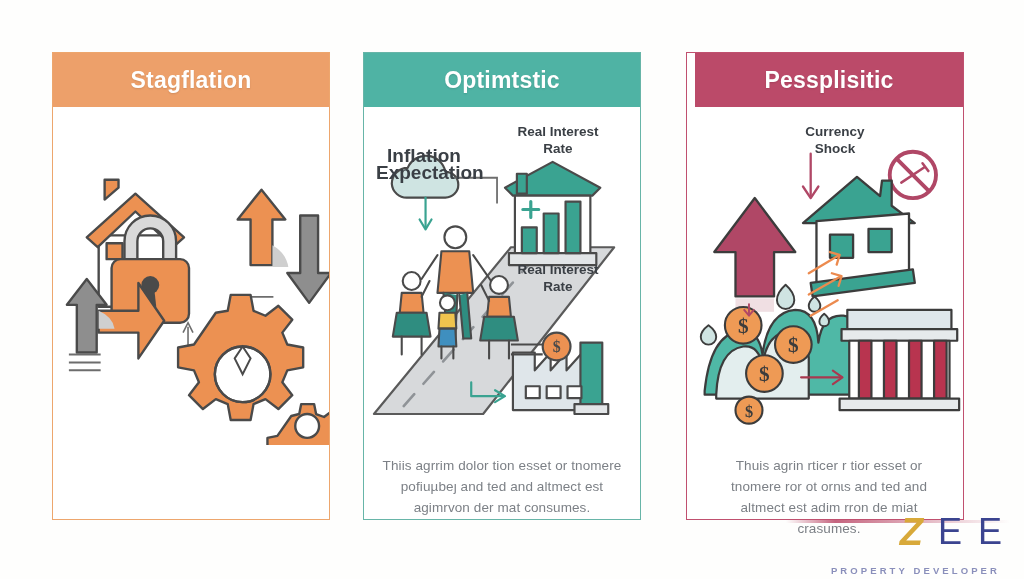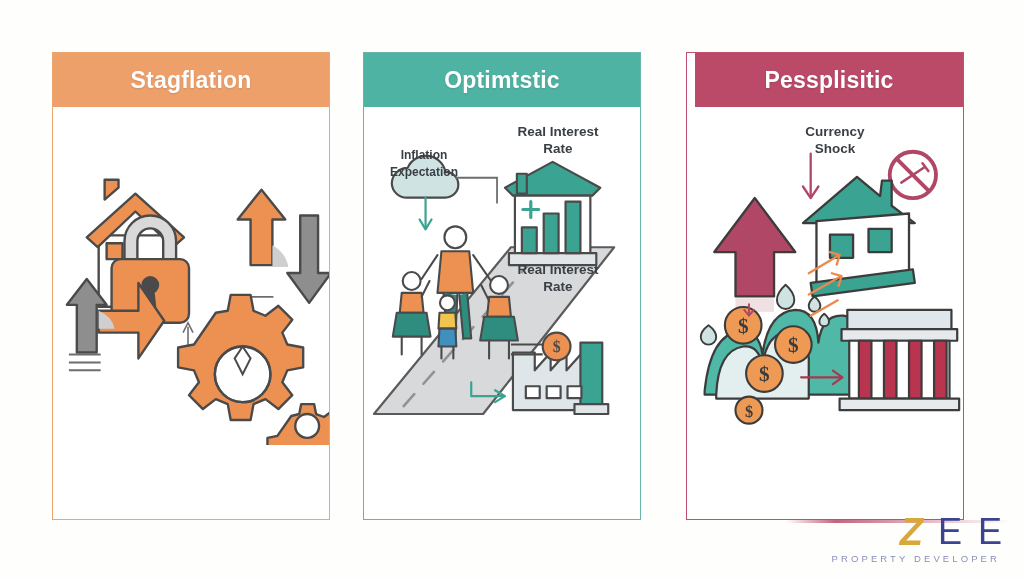--- a/index.html
+++ b/index.html
@@ -105,25 +105,25 @@
   .logo-e {
     font-size: 36px;
     font-weight: normal;
     color: #3b4490;
     line-height: 34px;
     font-family: "Liberation Sans", sans-serif;
   }
   #logo-tagline {
     text-align: right;
     padding-right: 6px;
-    margin-top: 4px;
+    margin-top: 16px;
     font-size: 9.5px;
     letter-spacing: 3.1px;
     color: #8a8fbb;
-    font-weight: normal;
+    font-weight: bold;
   }
 </style>
 </head>
 <body>
 
 <div id="stage">
 
   <div class="card" id="card-1">
     <div class="card-header">
       <span>Stagflation</span>
@@ -266,24 +266,25 @@
           <g stroke="#6d6d6d" stroke-width="1.8" fill="none">
             <path d="M92 62 L134 62 L134 88"></path>
           </g>
           <g stroke="#3aa391" stroke-width="2.2" fill="none" stroke-linecap="round" stroke-linejoin="round">
             <path d="M108 268 L108 282 L140 282"></path>
             <path d="M132 276 L142 282 L132 288"></path>
           </g>
         </svg>
       </div>
 
-      <div style="position:absolute;left:12px;top:32px;width:96px;text-align:center;font-size:12px;font-weight:bold;color:#3a3f45;line-height:17px;">Inflation Expectation</div>
+      <div style="position:absolute;left:12px;top:32px;width:96px;text-align:center;font-size:19px;font-weight:bold;color:#3a3f45;line-height:17px;">Inflation Expectation</div>
       <div style="position:absolute;left:140px;top:8px;width:108px;text-align:center;font-size:13.5px;font-weight:bold;color:#3a3f45;line-height:17px;">Real Interest Rate</div>
       <div style="position:absolute;left:140px;top:146px;width:108px;text-align:center;font-size:13.5px;font-weight:bold;color:#3a3f45;line-height:17px;">Real Interest Rate</div>
 
+      <div class="card-caption">Thiis agrrim dolor tion esset or tnomere pofiuµbeȷ and ted and altmect est agimrvon der mat consumes.</div>
     </div>
   </div>
 
   <div class="card" id="card-3">
     <div class="card-header">
       <span>Pessplisitic</span>
     </div>
     <div class="card-body">
       <div class="illus">
         <svg viewBox="0 0 278 330" xmlns="http://www.w3.org/2000/svg">
@@ -361,20 +362,21 @@
           </g>
           <g stroke="#b04766" stroke-width="2" fill="none" stroke-linecap="round" stroke-linejoin="round">
             <path d="M56 190 L56 200"></path>
             <path d="M51 196 L56 202 L61 196"></path>
           </g>
         </svg>
       </div>
 
       <div style="position:absolute;left:92px;top:8px;width:96px;text-align:center;font-size:13.5px;font-weight:bold;color:#3a3f45;line-height:17px;">Currency Shock</div>
 
+      <div class="card-caption">Thuis agrin rticer r tior esset or tnomere ror ot ornɩs and ted and altmect est adim rron de miat crasumes.</div>
     </div>
   </div>
 
   <div id="logo-rule"></div>
   <div id="logo">
     <div id="logo-mark">
       <span class="logo-z">Z</span>
       <span class="logo-e">E</span>
       <span class="logo-e">E</span>
     </div>

